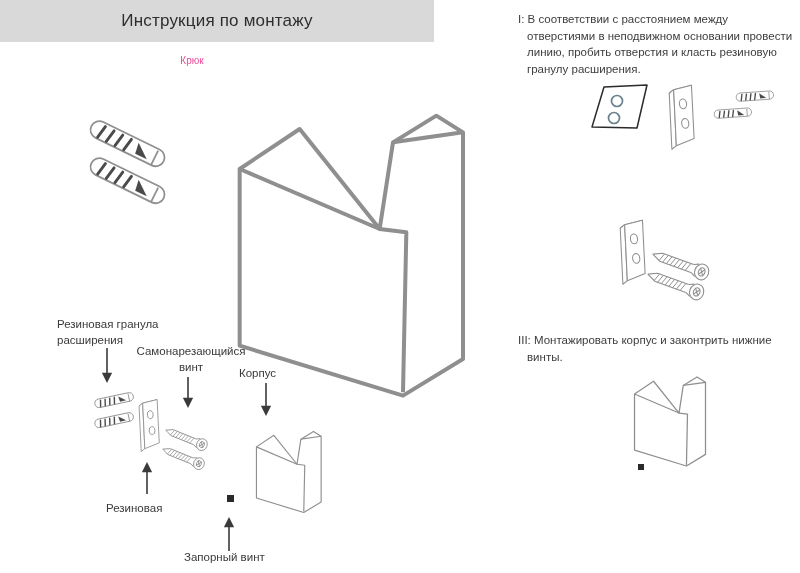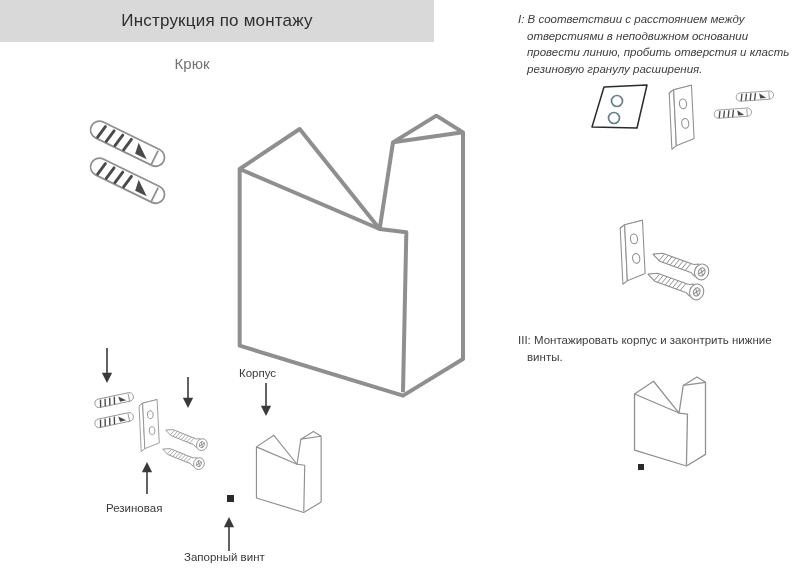--- a/index.html
+++ b/index.html
@@ -15,40 +15,40 @@
     position: absolute; left: 0; top: 0;
     width: 434px; height: 42px;
     background: #d9d9d9;
     display: flex; align-items: center; justify-content: center;
   }
   .title {
     font-size: 17px; color: #2e2e2e; letter-spacing: 0.2px;
   }
   .product-name {
     position: absolute; left: 92px; top: 55px; width: 200px;
-    text-align: center; font-size: 15px; color: #737373;
+    text-align: center; font-size: 10px; color: #ec4899;
   }
   .lbl {
     position: absolute; font-size: 11.5px; line-height: 1.35; color: #3a3a3a;
   }
   .lbl-rubber   { left: 57px;  top: 317px; width: 102px; }
   .lbl-samorez  { left: 131px; top: 344px; width: 120px; text-align: center; }
   .lbl-korpus   { left: 239px; top: 366px; }
   .lbl-osnov    { left: 106px; top: 501px; }
   .lbl-zaporny  { left: 184px; top: 550px; }
   svg.abs { position: absolute; overflow: visible; }
   .main-drawing     { left: 80px;  top: 86px;  }
   .exploded-drawing { left: 80px;  top: 385px; }
   .arrows-overlay   { left: 50px;  top: 310px; }
   .step-text {
     position: absolute; left: 518px; width: 281px;
     font-size: 11.5px; line-height: 1.45; color: #3d3d3d;
     padding-left: 9px; text-indent: -9px;
   }
-  .step1-text { top: 11px; font-style: italic; }
+  .step1-text { top: 11px; }
   .step2-text { top: 169px; }
   .step3-text { top: 332px; width: 285px; }
   .d1 { left: 585px; top: 80px; }
   .d2 { left: 600px; top: 212px; }
   .d3 { left: 622px; top: 368px; }
   .hidden-defs { position: absolute; width: 0; height: 0; overflow: hidden; }
 </style>
 </head>
 <body>
 
@@ -160,20 +160,22 @@
     </defs>
     <g stroke="#3a3a3a" stroke-width="1.6">
       <line x1="57" y1="38" x2="57" y2="71" marker-end="url(#arrowhead)"></line>
       <line x1="138" y1="67" x2="138" y2="96" marker-end="url(#arrowhead)"></line>
       <line x1="216" y1="73" x2="216" y2="104" marker-end="url(#arrowhead)"></line>
       <line x1="97" y1="184" x2="97" y2="154" marker-end="url(#arrowhead)"></line>
       <line x1="179" y1="241" x2="179" y2="209" marker-end="url(#arrowhead)"></line>
     </g>
   </svg>
 
+  <div class="lbl lbl-rubber">Резиновая гранула расширения</div>
+  <div class="lbl lbl-samorez">Самонарезающийся винт</div>
   <div class="lbl lbl-korpus">Корпус</div>
   <div class="lbl lbl-osnov">Резиновая</div>
   <div class="lbl lbl-zaporny">Запорный винт</div>
 
   <div class="step-text step1-text">I: В соответствии с расстоянием между отверстиями в неподвижном основании провести линию, пробить отверстия и класть резиновую гранулу расширения.</div>
   <svg class="abs d1" width="200" height="62" viewBox="0 0 200 62">
     <g>
       <path d="M7,47 L19,7 L62,5 L52,48 Z" fill="#ffffff" stroke="#2b2b2b" stroke-width="1.5" stroke-linejoin="round"></path>
       <circle cx="32" cy="21" r="5.5" fill="#ffffff" stroke="#68808d" stroke-width="1.7"></circle>
       <circle cx="29" cy="38" r="5.5" fill="#ffffff" stroke="#68808d" stroke-width="1.7"></circle>

